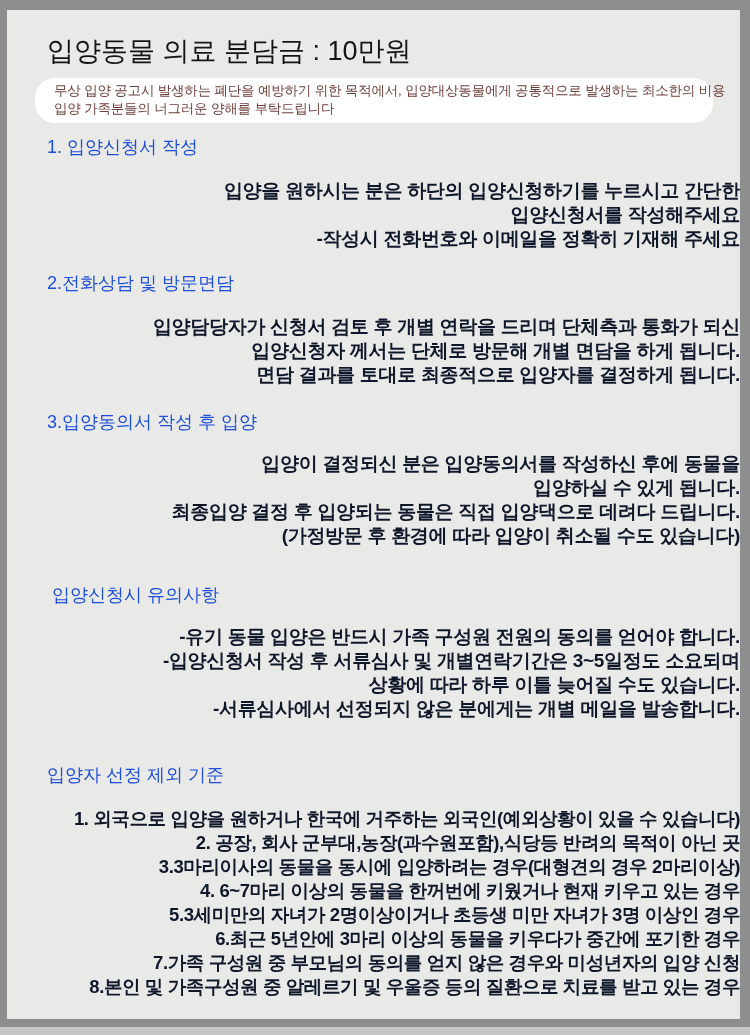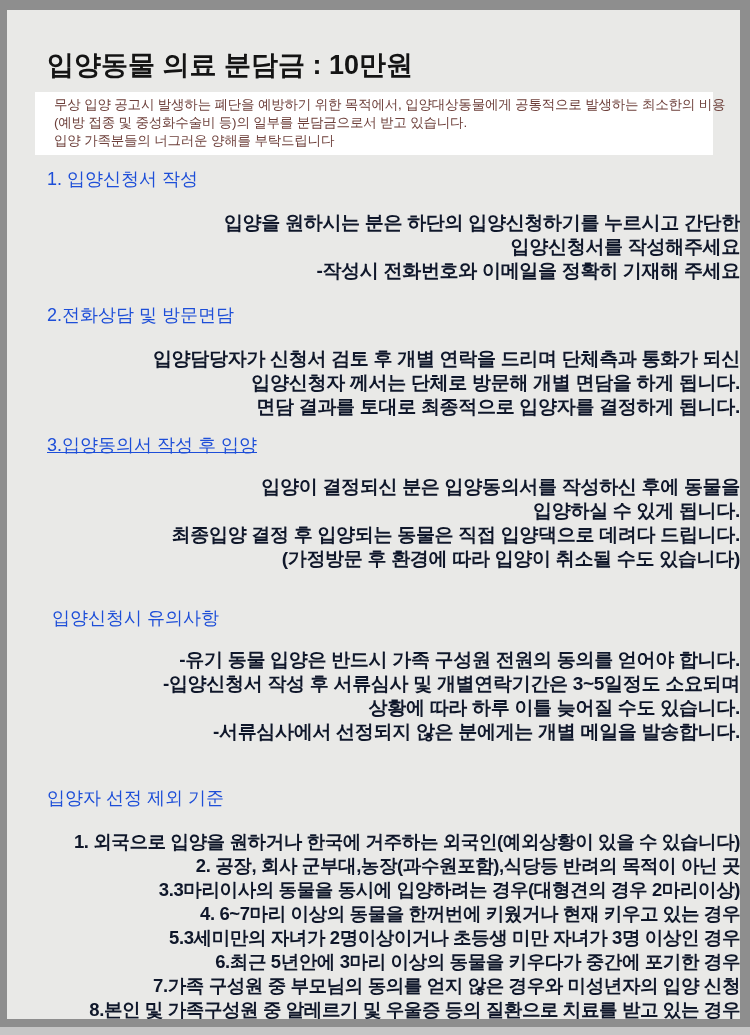--- a/index.html
+++ b/index.html
@@ -18,31 +18,31 @@
     padding: 10px 10px 8px 7px;
   }
   .content {
     box-sizing: border-box;
     width: 100%;
     height: 100%;
     background: #e9e9e7;
     overflow: hidden;
   }
   .title {
-    margin: 40px 0 0 40px;
+    margin: 26px 0 0 40px;
     font-size: 27px;
     line-height: 30px;
-    font-weight: 700;
+    font-weight: 400;
     color: #141414;
     white-space: pre;
   }
   .notice {
     margin: 12px 27px 0 28px;
     background: #ffffff;
-    border-radius: 0;
+    border-radius: 20px;
     padding: 4px 19px 5px;
   }
   .notice .line {
     font-size: 13.5px;
     line-height: 18px;
     color: #6e403b;
     white-space: pre;
     letter-spacing: -0.2px;
   }
   .heading {
@@ -61,40 +61,39 @@
     font-weight: 700;
     color: #0f172a;
     white-space: pre;
     letter-spacing: -0.3px;
     text-align: right;
   }
   .s1 .heading { margin-top: 14px; }
   .s1 .para    { margin-top: 22px; }
   .s2 .heading { margin-top: 22px; }
   .s2 .para    { margin-top: 22px; }
-  .s3 .heading { margin-top: 16px; text-decoration: underline; }
+  .s3 .heading { margin-top: 25px; }
   .s3 .para    { margin-top: 20px; }
   .s4 .heading { margin-top: 37px; }
   .s4 .para    { margin-top: 20px; padding-left: 40px; }
   .s5 .heading { margin-top: 44px; }
   .s5 .para    { margin-top: 22px; }
   .s5 .para .line { font-size: 18.5px; letter-spacing: -0.4px; }
 </style>
 </head>
 <body>
 
 <div class="frame">
   <div class="content">
 
     <h1 class="title">입양동물 의료 분담금 : 10만원</h1>
 
     <div class="notice">
       <div>
           <div class="line">무상 입양 공고시 발생하는 폐단을 예방하기 위한 목적에서, 입양대상동물에게 공통적으로 발생하는 최소한의 비용</div>
-          <div class="line">(예방 접종 및 중성화수술비 등)의 일부를 분담금으로서 받고 있습니다.</div>
           <div class="line">입양 가족분들의 너그러운 양해를 부탁드립니다</div>
         </div>
     </div>
 
     <section class="s1">
       <h2 class="heading">1. 입양신청서 작성</h2>
       <div class="para">
           <div class="line">입양을 원하시는 분은 하단의 입양신청하기를 누르시고 간단한</div>
           <div class="line">입양신청서를 작성해주세요</div>
           <div class="line">-작성시 전화번호와 이메일을 정확히 기재해 주세요</div>

